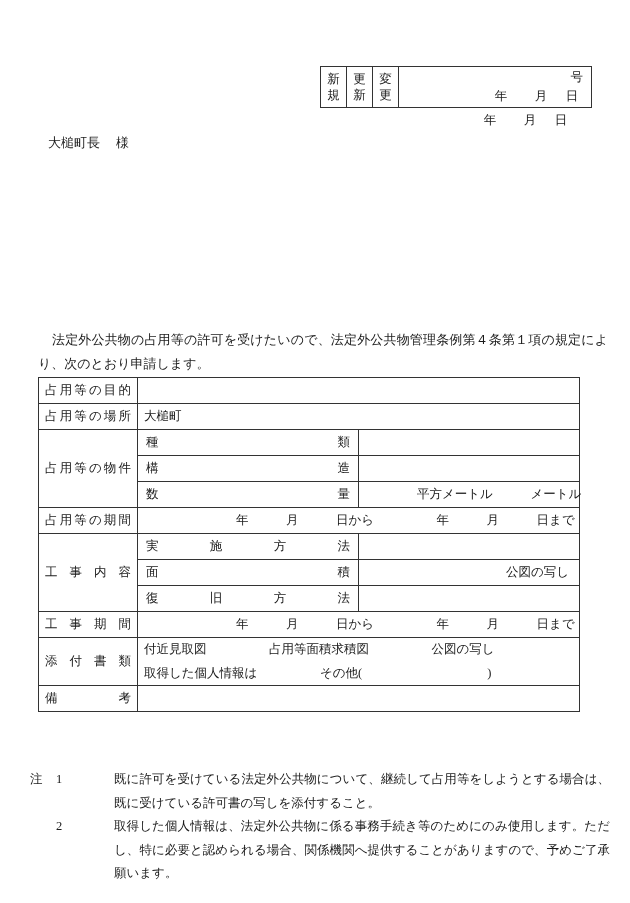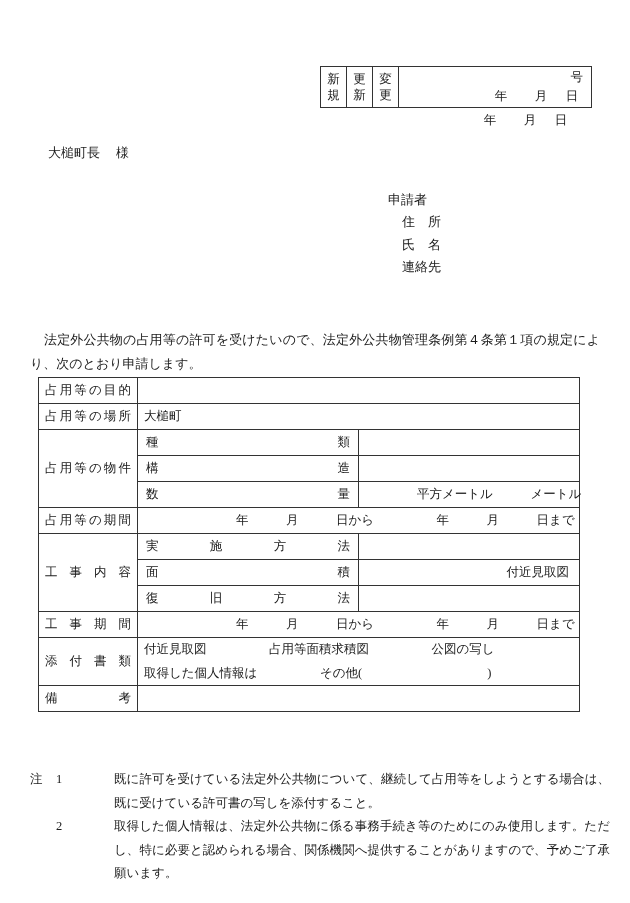--- a/index.html
+++ b/index.html
@@ -84,21 +84,21 @@
   .submit-date {
     left: 470px;
     top: 112px;
     font-size: 12.5px;
   }
   .submit-date span { display: inline-block; text-align: center; }
 
   
   .addressee {
     left: 48px;
-    top: 144px;
+    top: 134px;
     font-size: 13px;
   }
   .addressee .sama { margin-left: 16px; }
 
   
   .applicant {
     left: 388px;
     top: 189px;
     font-size: 13px;
     line-height: 1.72;
@@ -111,21 +111,21 @@
     left: 0;
     top: 288px;
     width: 630px;
     text-align: center;
     font-size: 13px;
     letter-spacing: 0.6px;
   }
 
   
   .body-para {
-    left: 30px;
+    left: 38px;
     top: 328px;
     width: 570px;
     font-size: 13px;
     line-height: 1.82;
     text-indent: 14px;
     text-align: justify;
   }
 
   
   .main-table {
@@ -240,26 +240,20 @@
       <span class="permit-date"><span class="d-y">年</span><span class="d-m">月</span><span class="d-d">日</span></span>
     </div>
   </div>
 
   <div class="abs submit-date"><span class="d-y">年</span><span class="d-m">月</span><span class="d-d">日</span></div>
 
   <div class="abs addressee nowrap">
     <span>大槌町長</span><span class="sama">様</span>
   </div>
 
-  <div class="abs applicant">
-    <span class="row">申請者</span>
-    <span class="row indent">住　所</span>
-    <span class="row indent">氏　名</span>
-    <span class="row indent">連絡先</span>
-  </div>
 
 
   <div class="abs body-para">法定外公共物の占用等の許可を受けたいので、法定外公共物管理条例第４条第１項の規定により、次のとおり申請します。</div>
 
   <table class="main-table">
     <tbody>
       <tr>
         <td class="lbl tall-purpose">
           <span class="just">
               <i>占</i>
@@ -363,21 +357,21 @@
         <td class="val"></td>
       </tr>
       <tr>
         <td class="sublbl">
           <span class="just two">
               <i>面</i>
               <i>積</i>
             </span>
         </td>
         <td class="val">
-          <span class="area-unit">付近見取図</span>
+          <span class="area-unit">公図の写し</span>
         </td>
       </tr>
       <tr>
         <td class="sublbl">
           <span class="just two">
               <i>復</i>
               <i>旧</i>
               <i>方</i>
               <i>法</i>
             </span>

